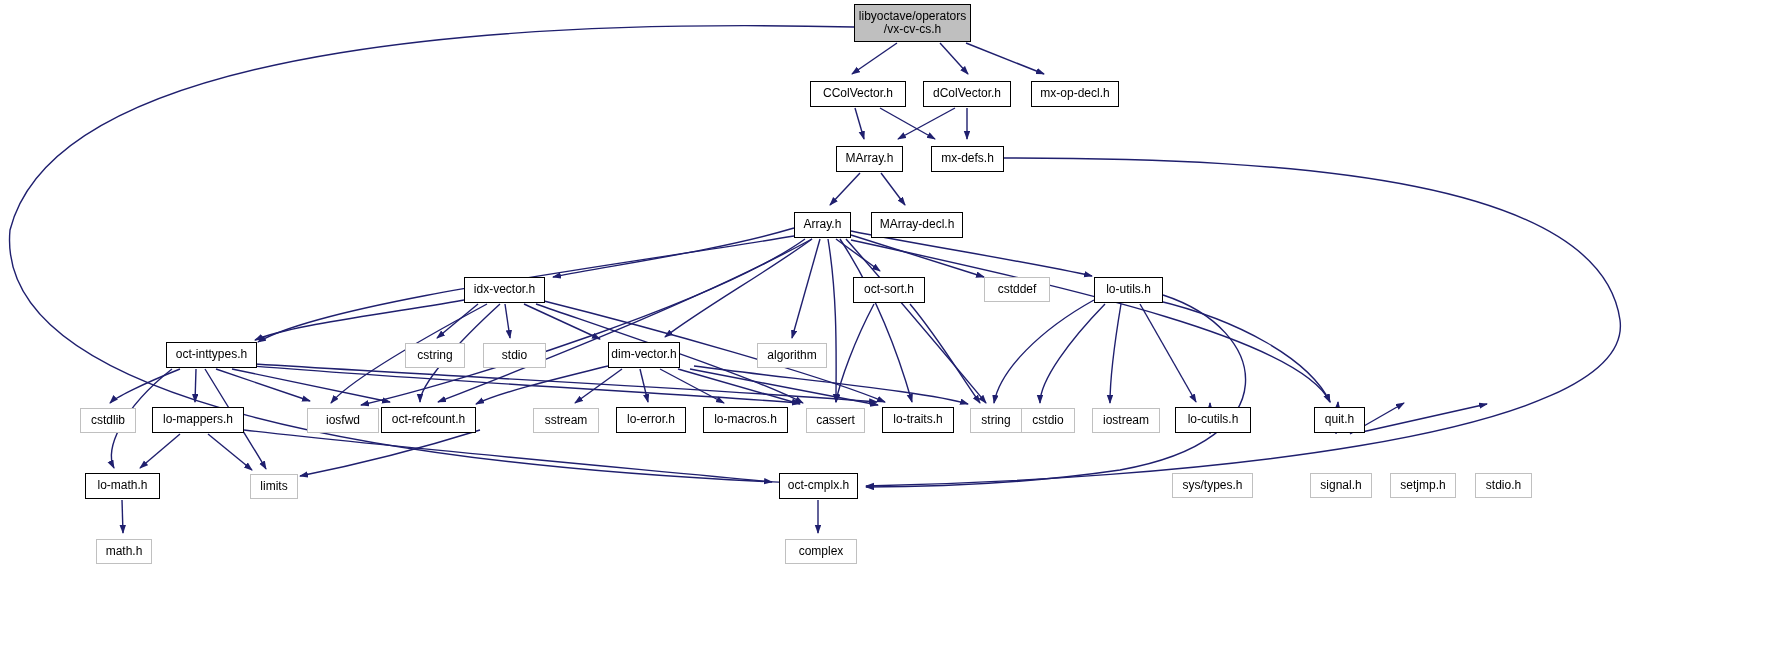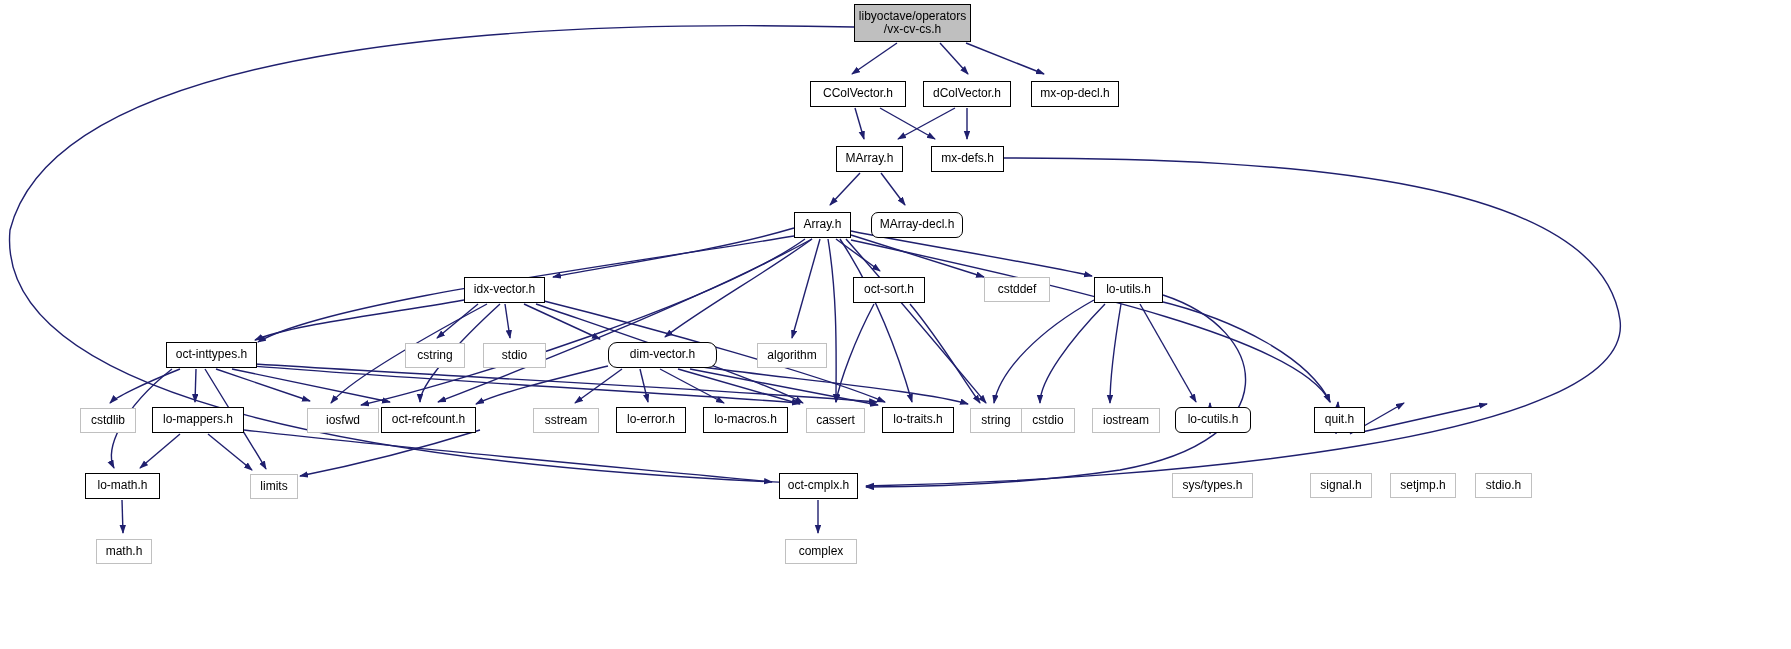--- a/index.html
+++ b/index.html
@@ -132,21 +132,21 @@
   <div class="node proj" style="left:836px;top:146px;width:67px;height:26px;">
     <span>MArray.h</span>
   </div>
   <div class="node proj" style="left:931px;top:146px;width:73px;height:26px;">
     <span>mx-defs.h</span>
   </div>
 
   <div class="node proj" style="left:794px;top:212px;width:57px;height:26px;">
     <span>Array.h</span>
   </div>
-  <div class="node proj" style="left:871px;top:212px;width:92px;height:26px;border-radius:7px;">
+  <div class="node proj" style="left:871px;top:212px;width:92px;height:26px;">
     <span>MArray-decl.h</span>
   </div>
 
   <div class="node proj" style="left:464px;top:277px;width:81px;height:26px;">
     <span>idx-vector.h</span>
   </div>
   <div class="node proj" style="left:853px;top:277px;width:72px;height:26px;">
     <span>oct-sort.h</span>
   </div>
   <div class="node sys" style="left:984px;top:277px;width:66px;height:25px;">
@@ -158,34 +158,34 @@
 
   <div class="node proj" style="left:166px;top:342px;width:91px;height:26px;">
     <span>oct-inttypes.h</span>
   </div>
   <div class="node sys" style="left:405px;top:343px;width:60px;height:25px;">
     <span>cstring</span>
   </div>
   <div class="node sys" style="left:483px;top:343px;width:63px;height:25px;">
     <span>stdio</span>
   </div>
-  <div class="node proj" style="left:608px;top:342px;width:109px;height:26px;border-radius:9px;">
+  <div class="node proj" style="left:608px;top:342px;width:72px;height:26px;">
     <span>dim-vector.h</span>
   </div>
   <div class="node sys" style="left:757px;top:343px;width:70px;height:25px;">
     <span>algorithm</span>
   </div>
 
   <div class="node sys" style="left:1021px;top:408px;width:54px;height:25px;">
     <span>cstdio</span>
   </div>
   <div class="node sys" style="left:1092px;top:408px;width:68px;height:25px;">
     <span>iostream</span>
   </div>
-  <div class="node proj" style="left:1175px;top:407px;width:76px;height:26px;border-radius:6px;">
+  <div class="node proj" style="left:1175px;top:407px;width:76px;height:26px;">
     <span>lo-cutils.h</span>
   </div>
   <div class="node proj" style="left:1314px;top:407px;width:51px;height:26px;">
     <span>quit.h</span>
   </div>
 
   <div class="node sys" style="left:80px;top:408px;width:56px;height:25px;">
     <span>cstdlib</span>
   </div>
   <div class="node proj" style="left:152px;top:407px;width:92px;height:26px;">

